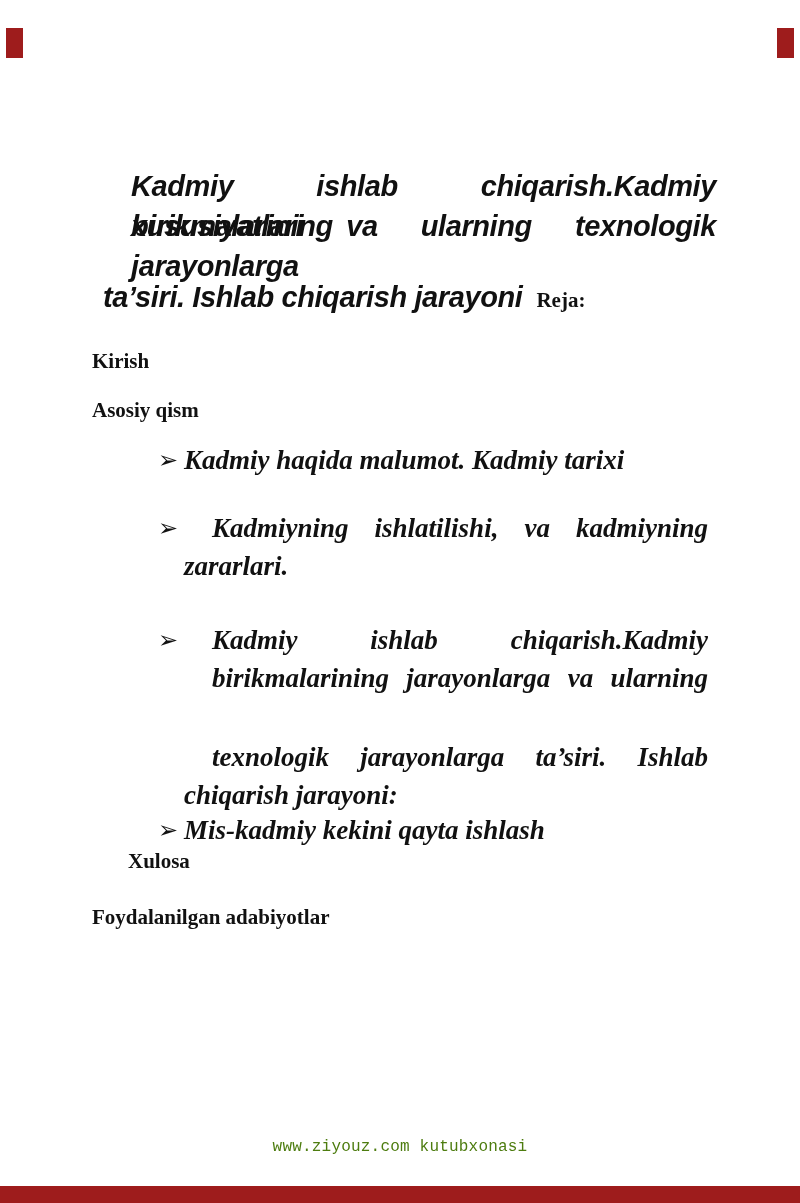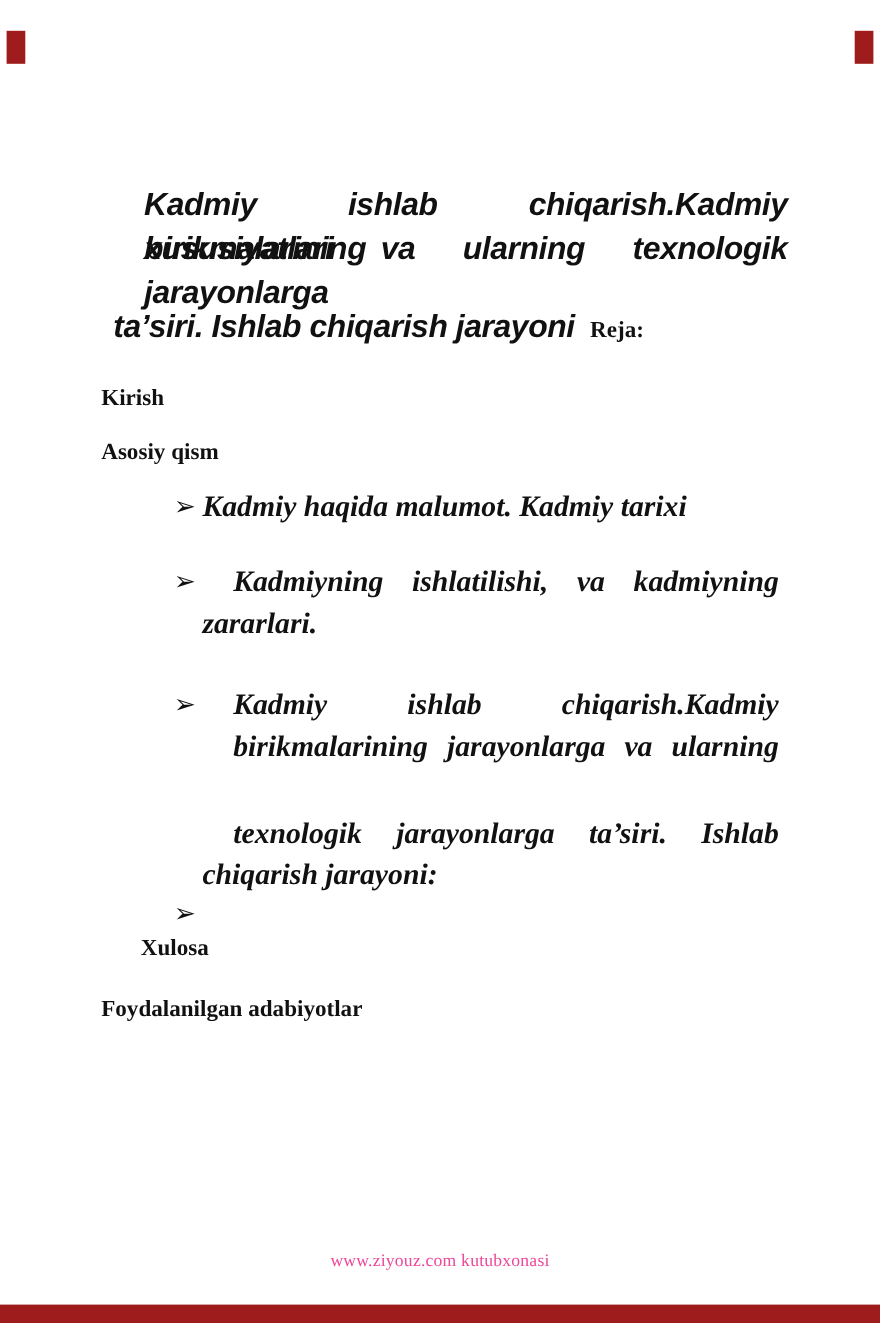--- a/index.html
+++ b/index.html
@@ -101,24 +101,24 @@
   .b3l4{top:776px;}
   .b4l1{top:811px;}
 
   
   .footer{
     position:absolute;
     left:0;
     top:1138px;
     width:800px;
     text-align:center;
-    font-family:Liberation Serif, serif;
+    font-family:Liberation Mono, monospace;
     font-size:16px;
     letter-spacing:0.2px;
-    color:#ec4899;
+    color:#4d7c0f;
   }
 </style>
 </head>
 <body>
 
 <div class="page">
 
   <div class="edge-tab left" style="background: rgb(158, 28, 28);"></div>
   <div class="edge-tab right" style="background: rgb(158, 28, 28);"></div>
   <div class="edge-bar" style="background: rgb(158, 28, 28);"></div>
@@ -140,19 +140,20 @@
   <div class="li-line b1l1">Kadmiy haqida malumot. Kadmiy tarixi</div>
 
   <div class="li-line b2l1 just">Kadmiyning ishlatilishi, va kadmiyning</div>
   <div class="li-line b2l2">zararlari.</div>
 
   <div class="li-line b3l1 just">Kadmiy ishlab chiqarish.Kadmiy</div>
   <div class="li-line b3l2 just">birikmalarining jarayonlarga va ularning</div>
   <div class="li-line b3l3 just">texnologik jarayonlarga ta’siri. Ishlab</div>
   <div class="li-line b3l4">chiqarish jarayoni:</div>
 
+  <div class="li-line b4l1">Mis-kadmiy kekini qayta ishlash</div>
 
   <div class="heading h-xulosa">Xulosa</div>
   <div class="heading h-foyda">Foydalanilgan adabiyotlar</div>
 
   <div class="footer">www.ziyouz.com kutubxonasi</div>
 
 </div>
 
 </body></html>

